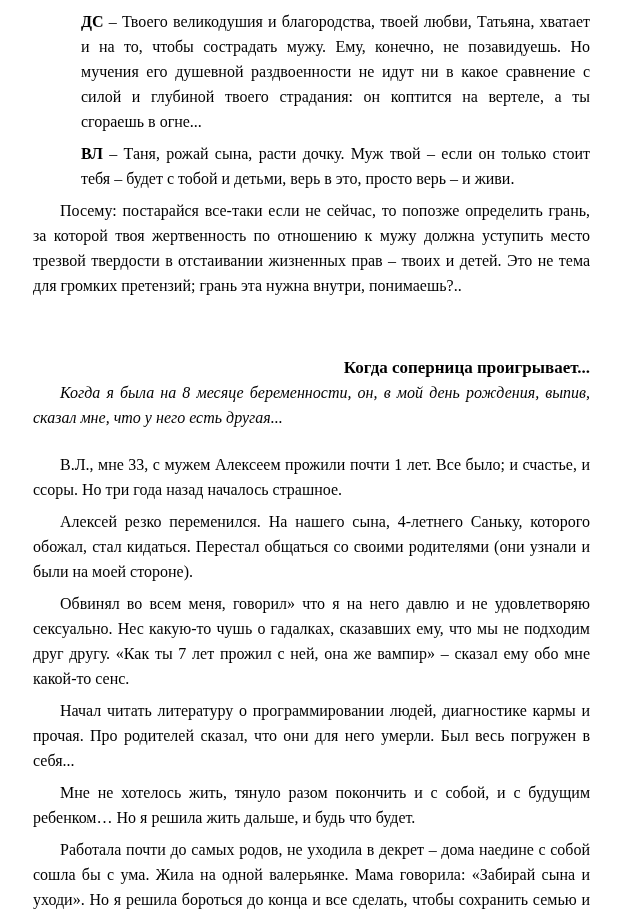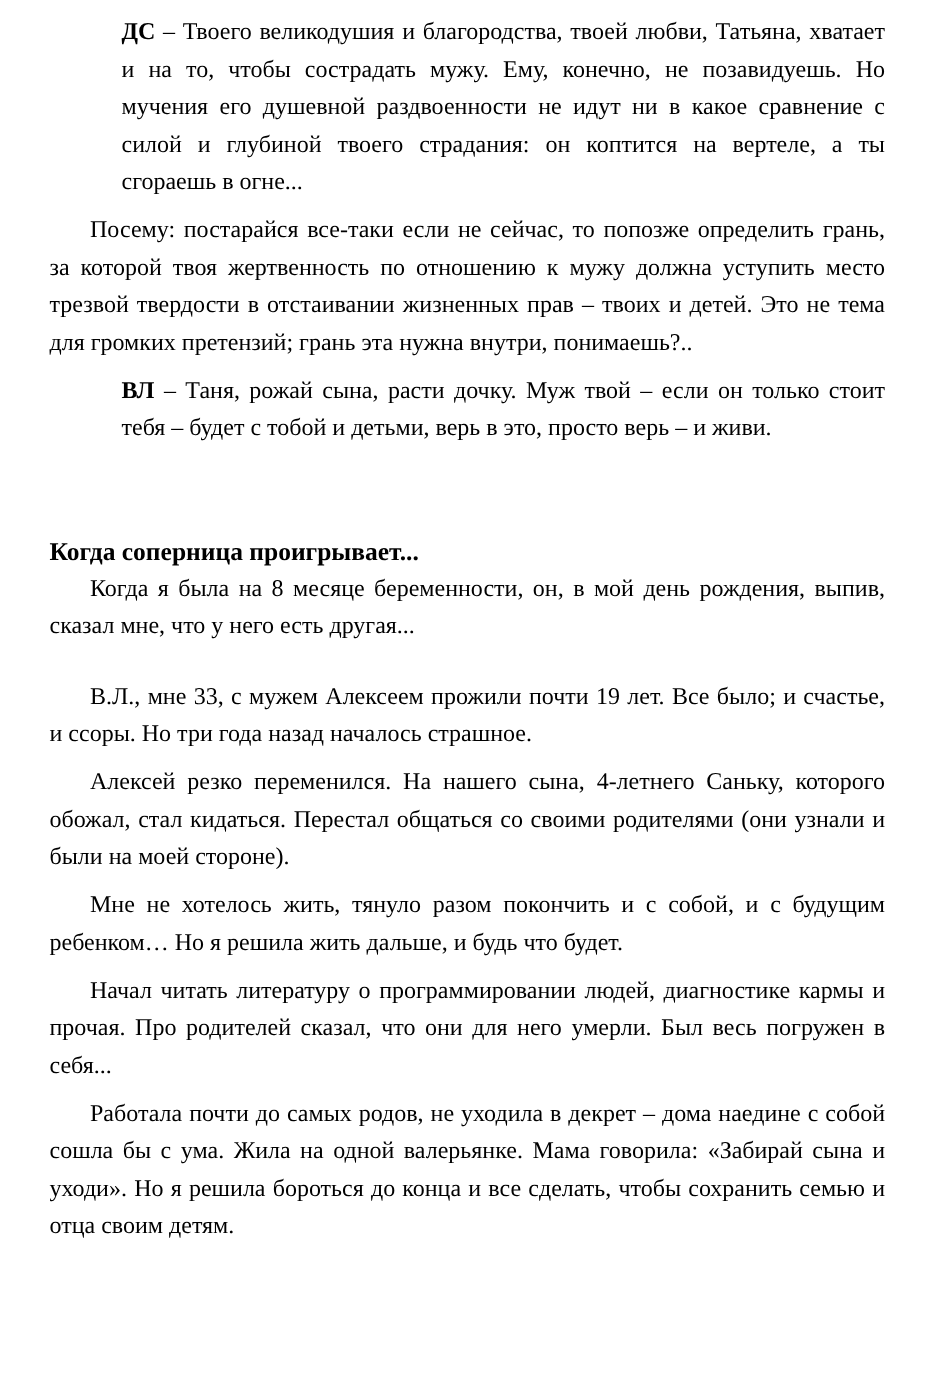--- a/index.html
+++ b/index.html
@@ -26,54 +26,56 @@
   }
   p.para.flush {
     text-indent: 0;
     margin-left: 48px;
   }
   .lead {
     font-weight: bold;
   }
   .section-heading {
     margin: 57px 0 0 0;
-    text-align: left;
+    text-align: right;
     font-weight: bold;
     font-size: 17px;
     line-height: 25px;
   }
   .epigraph {
     margin: 31px 0 0 0;
     text-align: right;
+    font-style: italic;
     text-indent: 0;
   }
   .story-first {
     margin-top: 22px !important;
   }
 </style>
 </head>
 <body>
 
 <div class="page">
 
   <p class="para flush"><b class="lead">ДС</b><span> – Твоего великодушия и благородства, твоей любви, Татьяна, хватает и на то, чтобы сострадать мужу. Ему, конечно, не позавидуешь. Но мучения его душевной раздвоенности не идут ни в какое сравнение с силой и глубиной твоего страдания: он коптится на вертеле, а ты сгораешь в огне...</span></p>
 
+  <p class="para flush"><b class="lead">ВЛ</b><span> – Таня, рожай сына, расти дочку. Муж твой – если он только стоит тебя – будет с тобой и детьми, верь в это, просто верь – и живи.</span></p>
+
   <p class="para">Посему: постарайся все-таки если не сейчас, то попозже определить грань, за которой твоя жертвенность по отношению к мужу должна уступить место трезвой твердости в отстаивании жизненных прав – твоих и детей. Это не тема для громких претензий; грань эта нужна внутри, понимаешь?..</p>
-
-  <p class="para flush"><b class="lead">ВЛ</b><span> – Таня, рожай сына, расти дочку. Муж твой – если он только стоит тебя – будет с тобой и детьми, верь в это, просто верь – и живи.</span></p>
 
   <div class="section-heading">Когда соперница проигрывает...</div>
 
   <p class="para epigraph">Когда я была на 8 месяце беременности, он, в мой день рождения, выпив, сказал мне, что у него есть другая...</p>
 
-  <p class="para story-first">В.Л., мне 33, с мужем Алексеем прожили почти 19 лет. Все было; и счастье, и ссоры. Но три года назад началось страшное.</p>
+  <p class="para story-first">В.Л., мне 33, с мужем Алексеем прожили почти 1 лет. Все было; и счастье, и ссоры. Но три года назад началось страшное.</p>
 
 
   <p class="para">Алексей резко переменился. На нашего сына, 4-летнего Саньку, которого обожал, стал кидаться. Перестал общаться со своими родителями (они узнали и были на моей стороне).</p>
 
+  <p class="para">Обвинял во всем меня, говорил» что я на него давлю и не удовлетворяю сексуально. Нес какую-то чушь о гадалках, сказавших ему, что мы не подходим друг другу. «Как ты 7 лет прожил с ней, она же вампир» – сказал ему обо мне какой-то сенс.</p>
+
+  <p class="para">Начал читать литературу о программировании людей, диагностике кармы и прочая. Про родителей сказал, что они для него умерли. Был весь погружен в себя...</p>
 
   <p class="para">Мне не хотелось жить, тянуло разом покончить и с собой, и с будущим ребенком… Но я решила жить дальше, и будь что будет.</p>
-
-  <p class="para">Начал читать литературу о программировании людей, диагностике кармы и прочая. Про родителей сказал, что они для него умерли. Был весь погружен в себя...</p>
 
   <p class="para">Работала почти до самых родов, не уходила в декрет – дома наедине с собой сошла бы с ума. Жила на одной валерьянке. Мама говорила: «Забирай сына и уходи». Но я решила бороться до конца и все сделать, чтобы сохранить семью и отца своим детям.</p>
 
 </div>
 
 </body></html>

